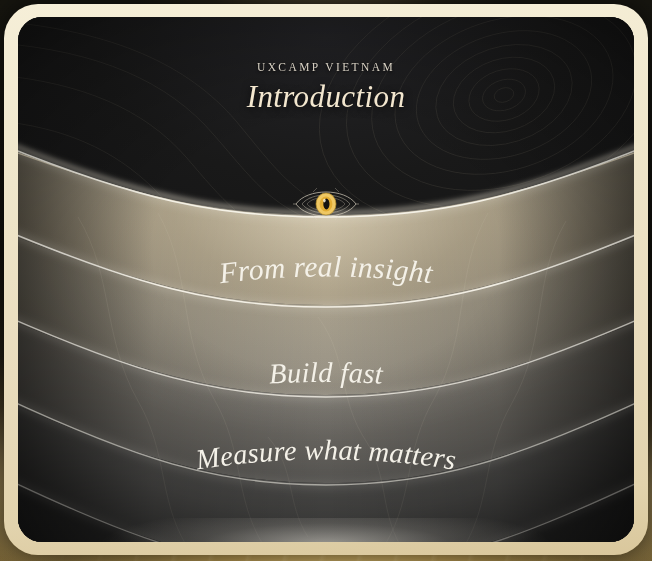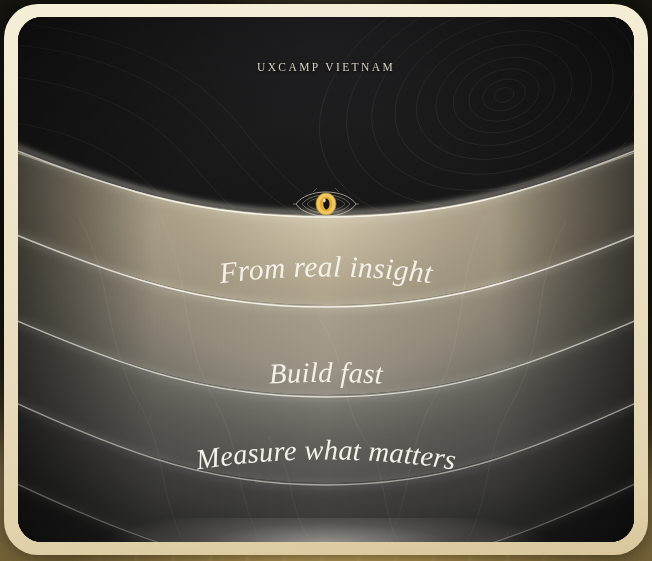--- a/index.html
+++ b/index.html
@@ -311,20 +311,21 @@
       </svg>
     </div>
 
     <div class="card-vignette"></div>
     <div class="card-bottom-glow"></div>
 
     <div class="content">
 
       <div class="eyebrow">UXCAMP VIETNAM</div>
 
+      <div class="title">Introduction</div>
 
       <div class="eye">
         <svg viewBox="0 0 66 42" aria-hidden="true">
           <g fill="none" stroke="#ddd6c4" stroke-width="0.8" opacity="0.85">
             <path d="M3 21 C 14 5, 52 5, 63 21 C 52 37, 14 37, 3 21 Z"></path>
             <path d="M9 21 C 18 9, 48 9, 57 21 C 48 33, 18 33, 9 21 Z" opacity="0.6"></path>
             <path d="M14 21 C 21 12, 45 12, 52 21 C 45 30, 21 30, 14 21 Z" opacity="0.45"></path>
             <path d="M3 21 L 0 21 M63 21 L 66 21" opacity="0.7"></path>
             <path d="M20 9 L 24 5 M46 9 L 42 5 M20 33 L 24 37 M46 33 L 42 37" opacity="0.45"></path>
           </g>

